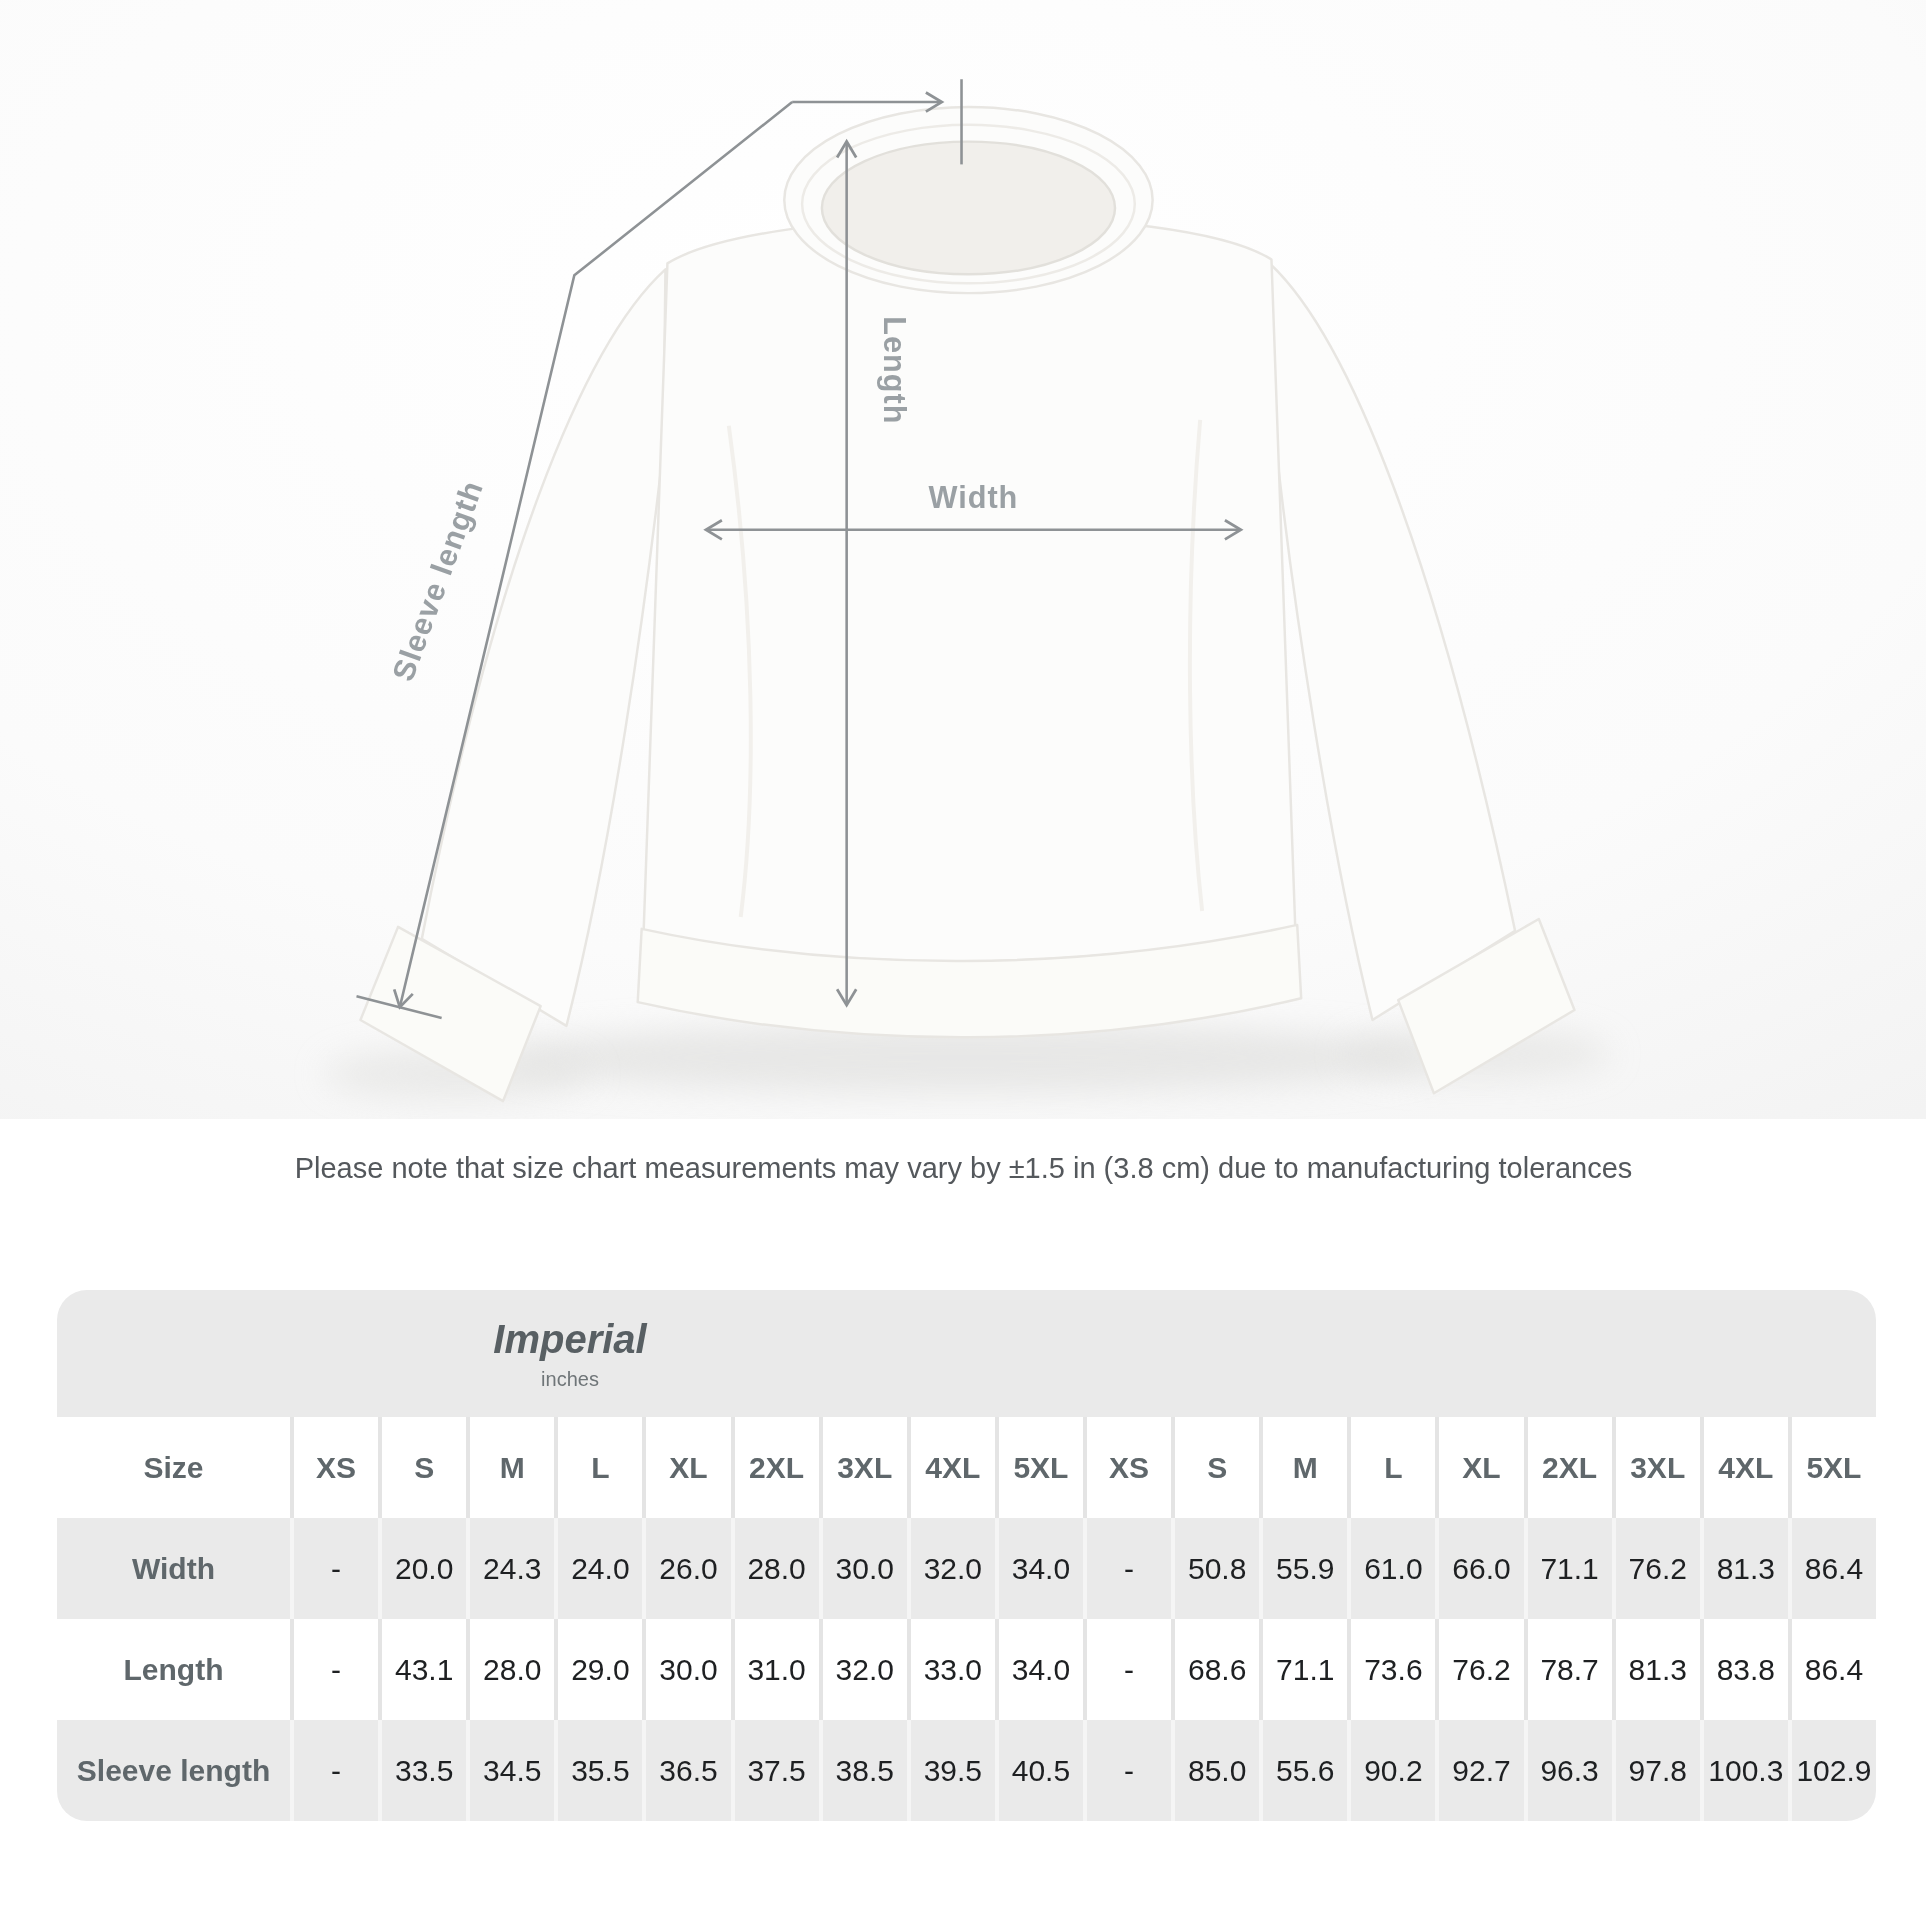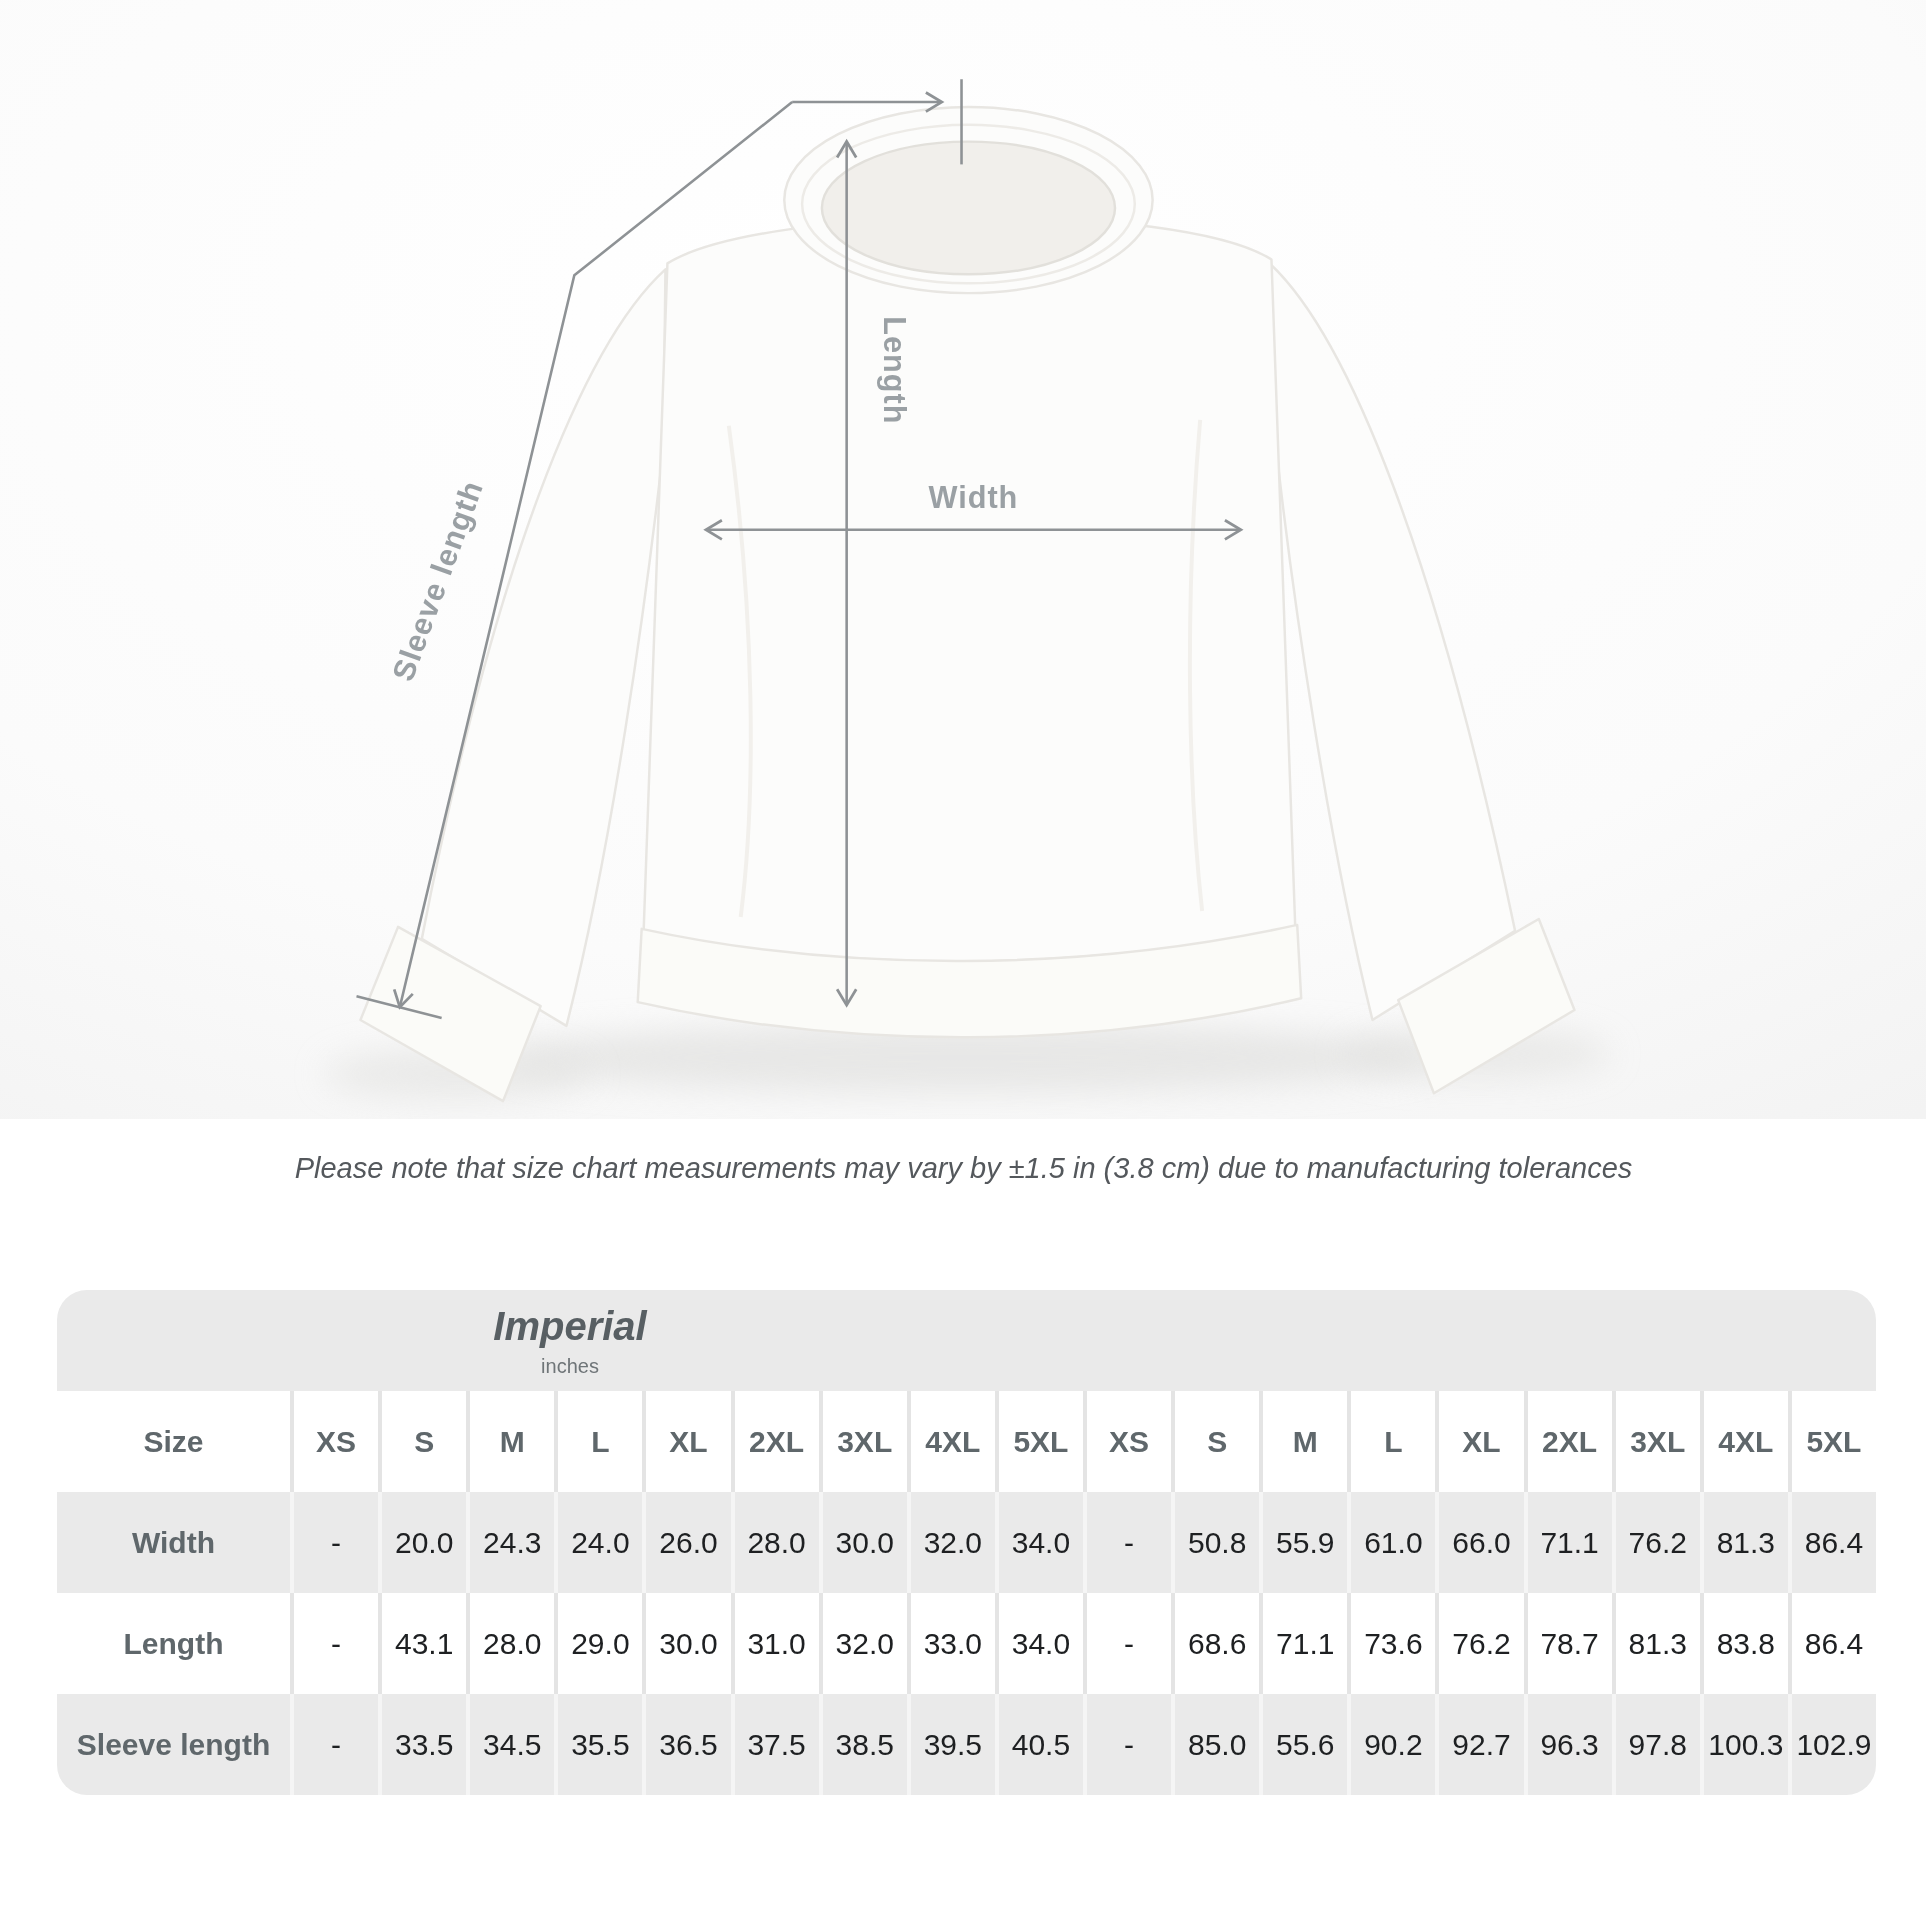--- a/index.html
+++ b/index.html
@@ -7,27 +7,27 @@
     position:relative;
     width:1927px;height:1927px;
     background:#ffffff;
     font-family:"Liberation Sans", sans-serif;
     overflow:hidden;
   }
   .illus{position:absolute;left:0;top:0;width:1927px;height:1119px;display:block;}
 
   .title-block{position:absolute;left:0;top:1137px;width:1927px;text-align:center;}
   .title{font-size:46px;line-height:51px;font-weight:bold;color:#303234;margin:0;}
-  .subtitle{font-size:29px;line-height:34px;font-style:italic;color:#54585c;margin:14px 0 0 0;text-align:center;}
+  .subtitle{font-size:29px;line-height:34px;color:#54585c;margin:14px 0 0 0;text-align:center;}
 
   .size-table{
     position:absolute;left:57px;top:1290px;width:1819px;
     background:#eaeaea;border-radius:30px;overflow:hidden;
   }
-  .band{display:flex;height:101px;}
+  .band{display:flex;height:127px;}
   .band .grp{display:flex;flex-direction:column;align-items:center;justify-content:center;gap:6px;}
   .grp-imperial{width:1026px;}
   .grp-metric{width:793px;}
   .grp .g-name{font-size:40px;font-weight:bold;font-style:italic;color:#585f63;}
   .grp .g-unit{font-size:20px;color:#6f7578;}
 
   .trow{display:grid;grid-template-columns:233px repeat(18,1fr);height:101px;}
   .trow.white{background:#ffffff;--sep:#e4e4e4;}
   .trow.gray{background:transparent;--sep:#f5f5f5;}
   .c{display:flex;align-items:center;justify-content:center;font-size:30px;color:#1e2022;}

